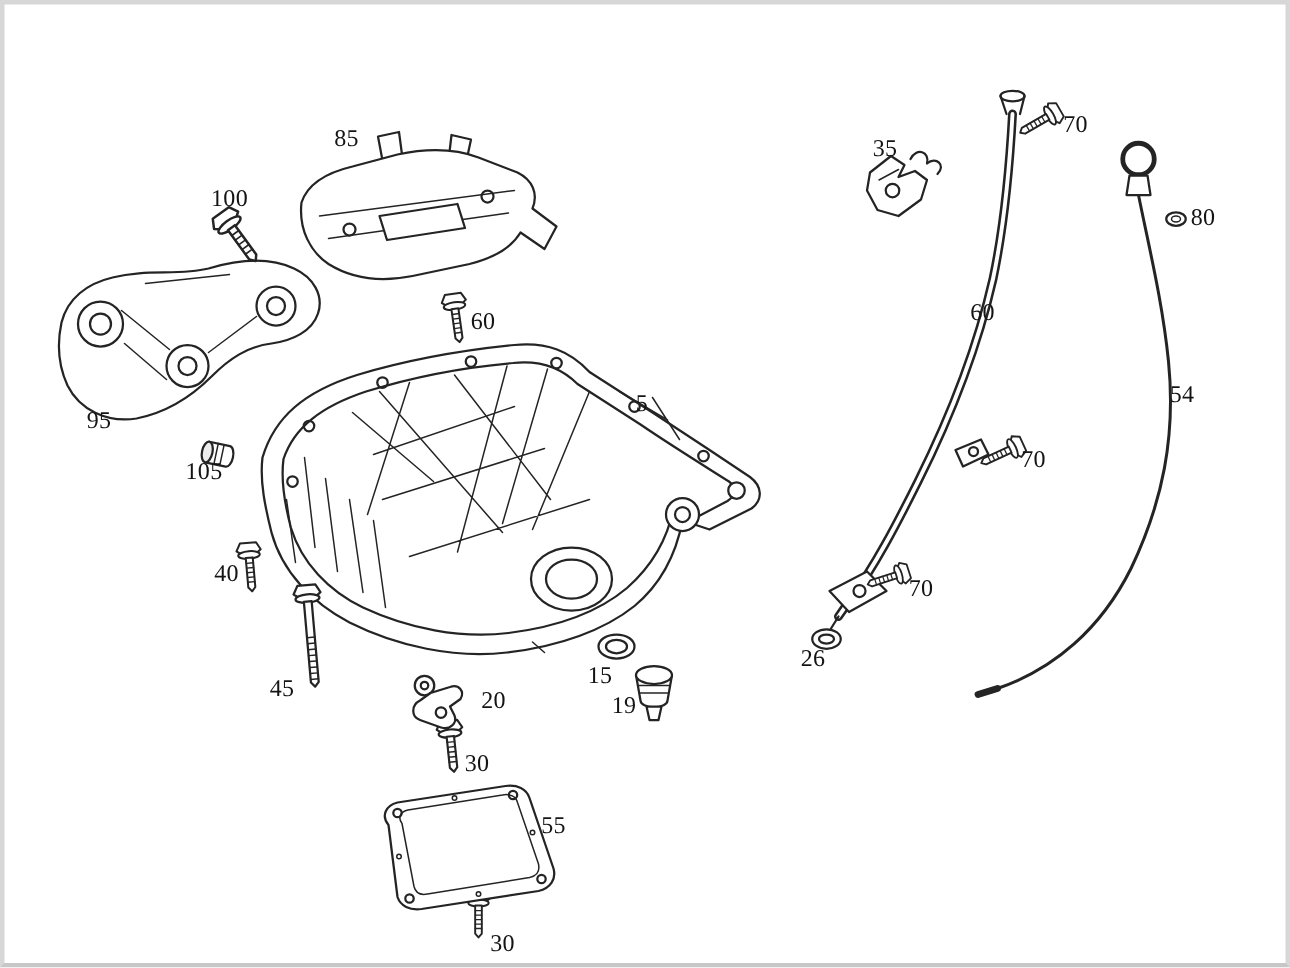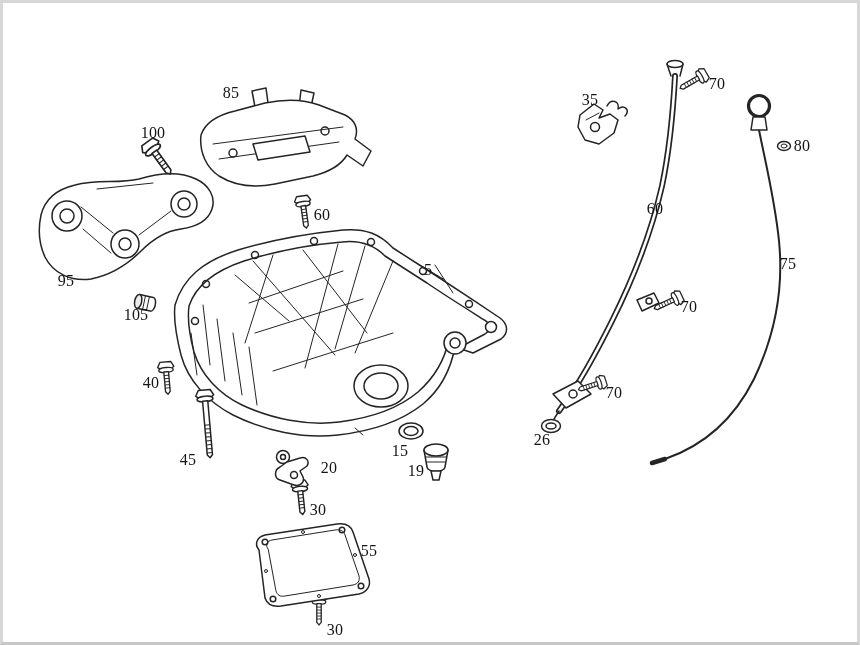--- a/index.html
+++ b/index.html
@@ -196,18 +196,18 @@
   <div class="callout" style="left:326px;top:465px">20</div>
   <div class="callout" style="left:315px;top:507px">30</div>
   <div class="callout" style="left:397px;top:448px">15</div>
   <div class="callout" style="left:413px;top:468px">19</div>
   <div class="callout" style="left:366px;top:548px">55</div>
   <div class="callout" style="left:332px;top:627px">30</div>
   <div class="callout" style="left:587px;top:97px">35</div>
   <div class="callout" style="left:714px;top:81px">70</div>
   <div class="callout" style="left:799px;top:143px">80</div>
   <div class="callout" style="left:652px;top:206px">60</div>
-  <div class="callout" style="left:785px;top:261px">75</div>
+  <div class="callout" style="left:785px;top:261px">54</div>
   <div class="callout" style="left:686px;top:304px">70</div>
   <div class="callout" style="left:611px;top:390px">70</div>
   <div class="callout" style="left:539px;top:437px">26</div>
 
 </div>
 
 </body></html>

